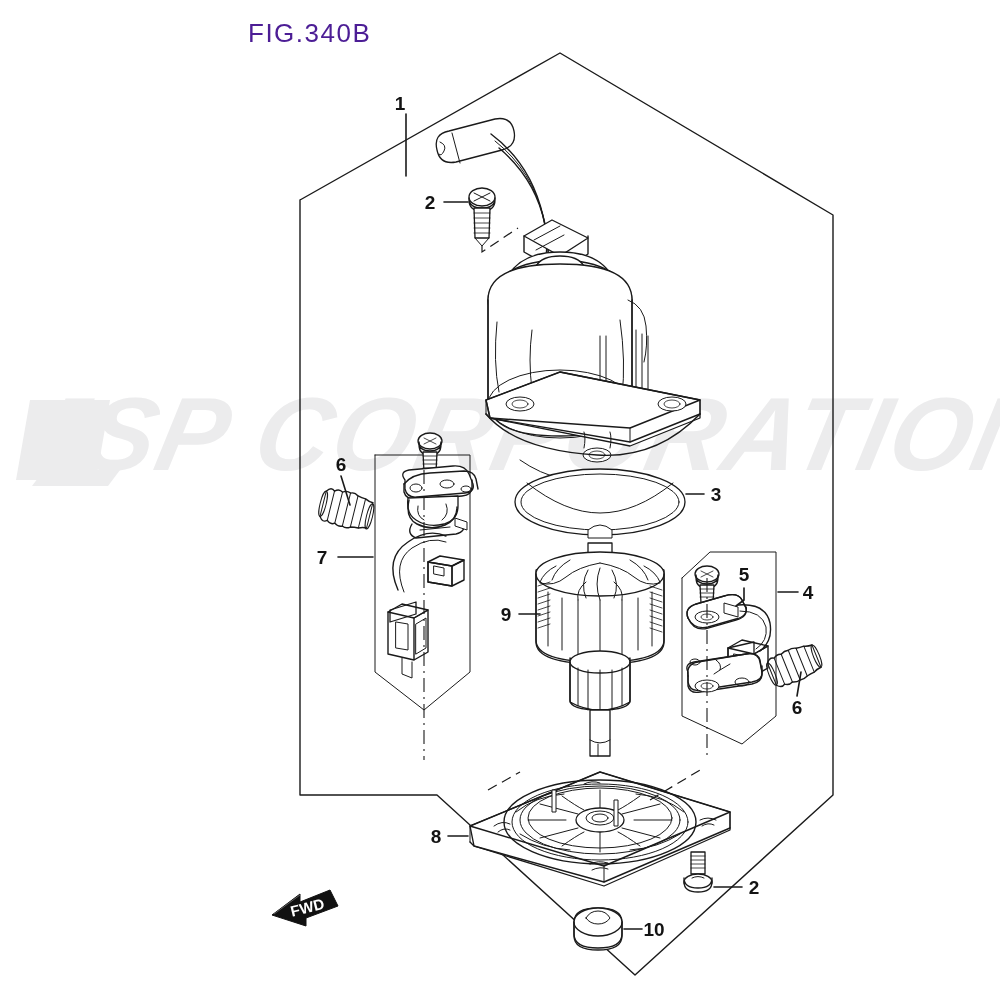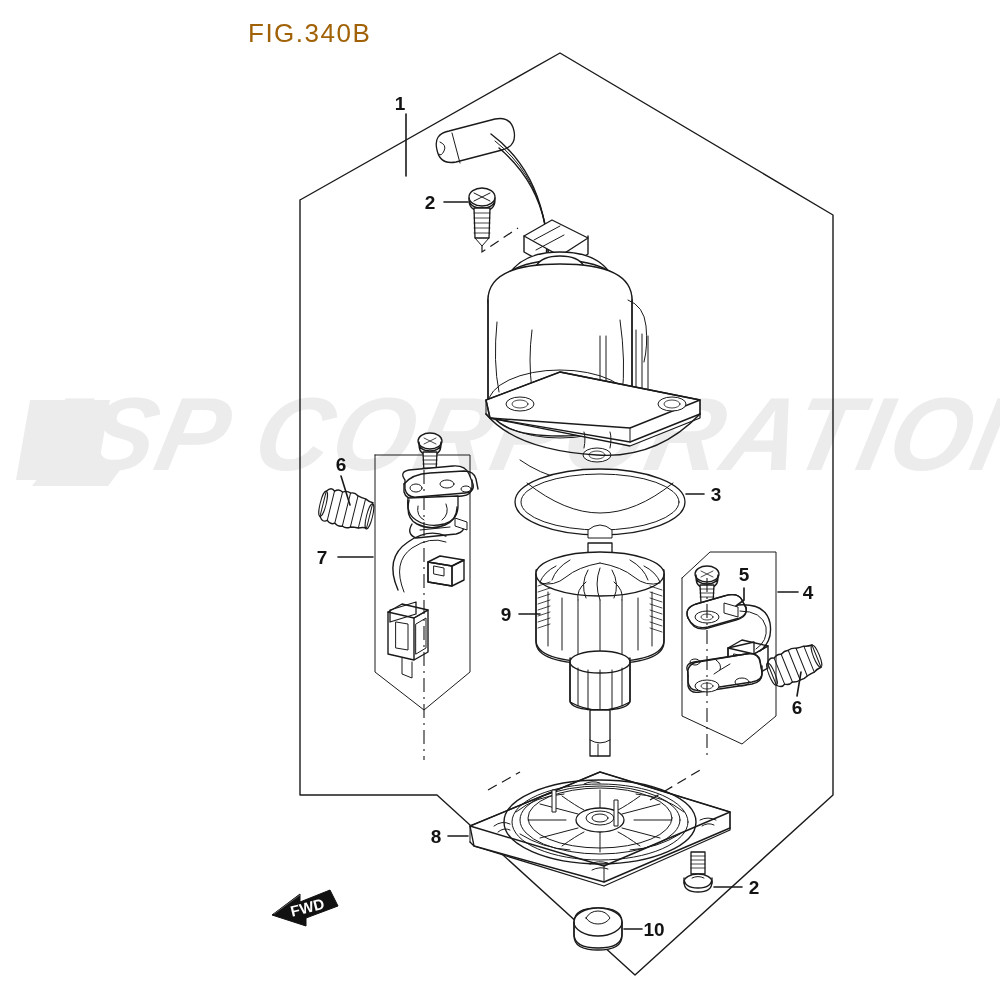--- a/index.html
+++ b/index.html
@@ -22,21 +22,21 @@
     background: #ffffff;
   }
   #fig-title {
     position: absolute;
     left: 248px;
     top: 18px;
     font-family: "Liberation Sans", sans-serif;
     font-size: 26px;
     font-weight: 400;
     letter-spacing: 1.5px;
-    color: #a16207;
+    color: #4c1d95;
     white-space: nowrap;
   }
   #watermark {
     position: absolute;
     left: 0;
     top: 0;
     width: 1000px;
     height: 1000px;
     pointer-events: none;
   }

